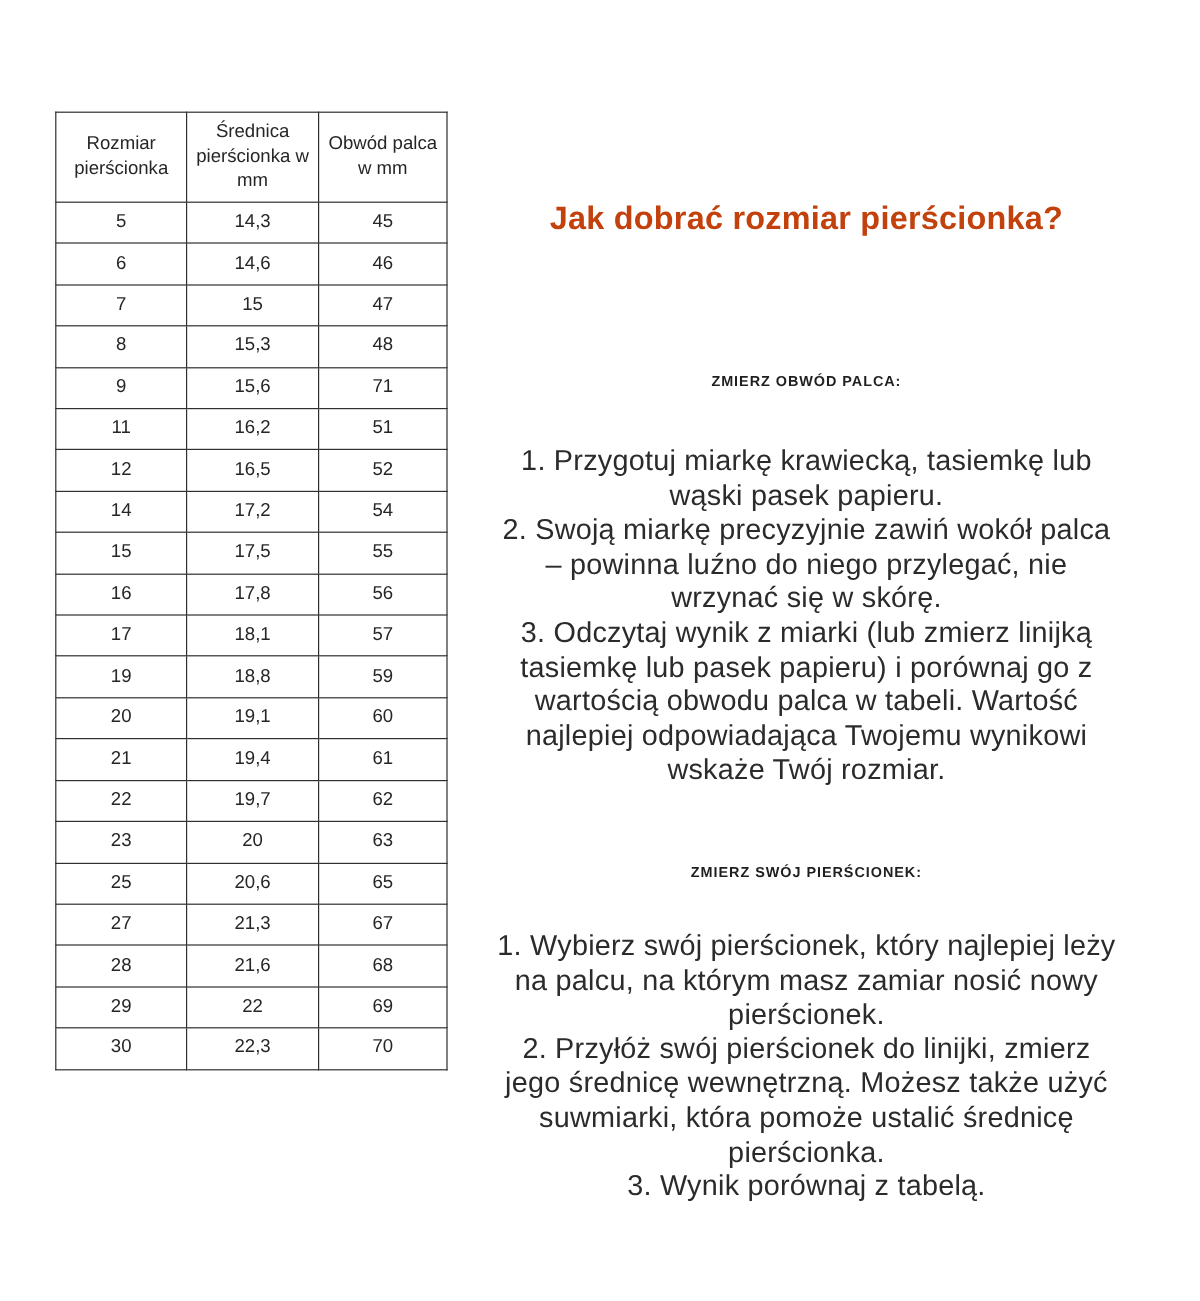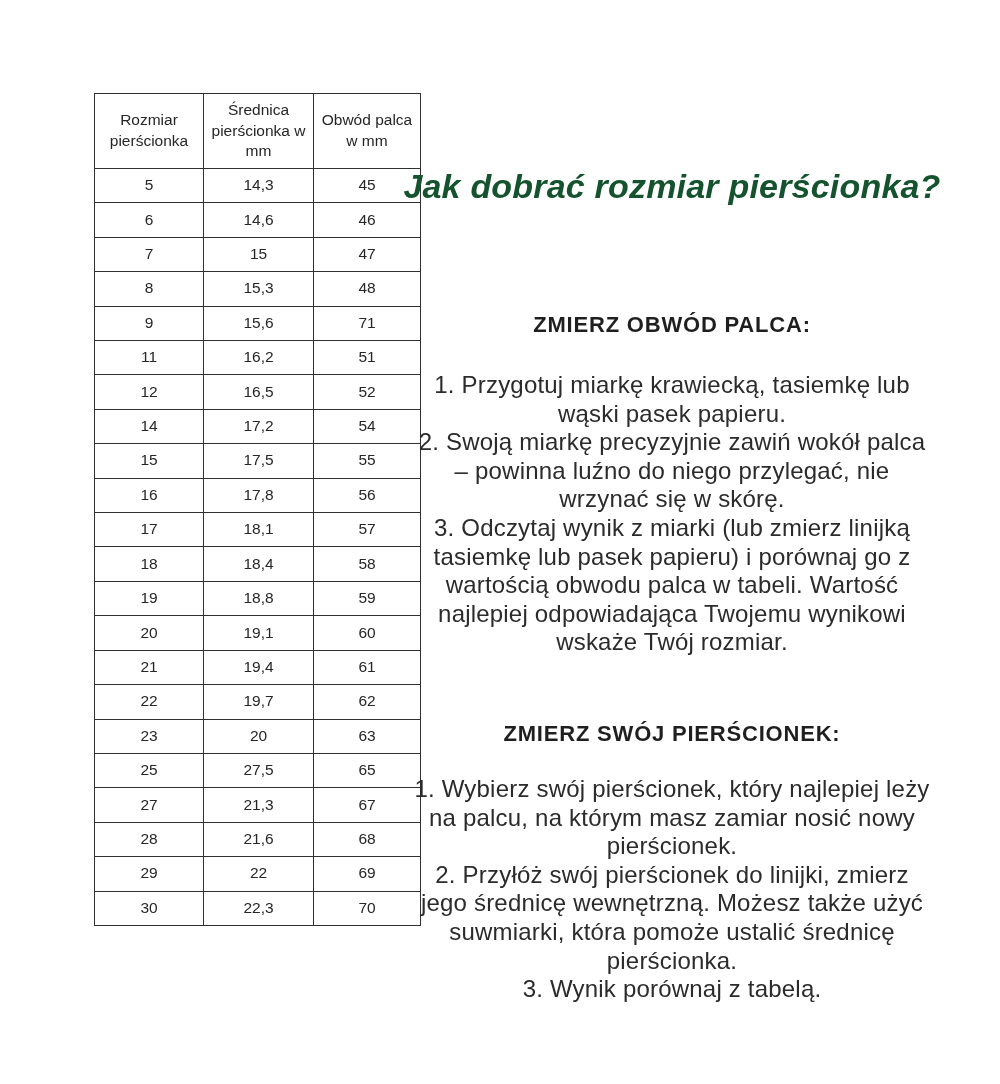--- a/index.html
+++ b/index.html
@@ -18,21 +18,20 @@
     height: 1084px;
     background: #ffffff;
   }
 
   
   .size-table-wrap {
     position: absolute;
     left: 46px;
     top: 93px;
     width: 326px;
-    margin-left: 48px;
   }
   table.size-table {
     border-collapse: collapse;
     table-layout: fixed;
     width: 326px;
   }
   table.size-table th,
   table.size-table td {
     border: 1px solid #2f2f2f;
     text-align: center;
@@ -51,33 +50,32 @@
 
   
   .right-col { position: absolute; left: 0; top: 0; }
 
   .guide-title {
     position: absolute;
     left: 398px;
     top: 166px;
     width: 548px;
     text-align: center;
-    font-size: 34px;
+    font-size: 27px;
     font-weight: 700;
-    color: #14532d;
+    color: #c2410c;
     letter-spacing: 0.2px;
     line-height: 1.2;
-    font-style: italic;
   }
   .section-heading {
     position: absolute;
     width: 548px;
     left: 398px;
     text-align: center;
-    font-size: 22px;
+    font-size: 12px;
     font-weight: 700;
     color: #1f1f1f;
     letter-spacing: 0.8px;
     line-height: 1.25;
   }
   .heading-1 { top: 311px; }
   .heading-2 { top: 720px; }
 
   .instruction-list {
     position: absolute;
@@ -163,25 +161,20 @@
             <td>16</td>
             <td>17,8</td>
             <td>56</td>
           </tr>
           <tr>
             <td>17</td>
             <td>18,1</td>
             <td>57</td>
           </tr>
           <tr>
-            <td>18</td>
-            <td>18,4</td>
-            <td>58</td>
-          </tr>
-          <tr>
             <td>19</td>
             <td>18,8</td>
             <td>59</td>
           </tr>
           <tr>
             <td>20</td>
             <td>19,1</td>
             <td>60</td>
           </tr>
           <tr>
@@ -194,21 +187,21 @@
             <td>19,7</td>
             <td>62</td>
           </tr>
           <tr>
             <td>23</td>
             <td>20</td>
             <td>63</td>
           </tr>
           <tr>
             <td>25</td>
-            <td>27,5</td>
+            <td>20,6</td>
             <td>65</td>
           </tr>
           <tr>
             <td>27</td>
             <td>21,3</td>
             <td>67</td>
           </tr>
           <tr>
             <td>28</td>
             <td>21,6</td>

